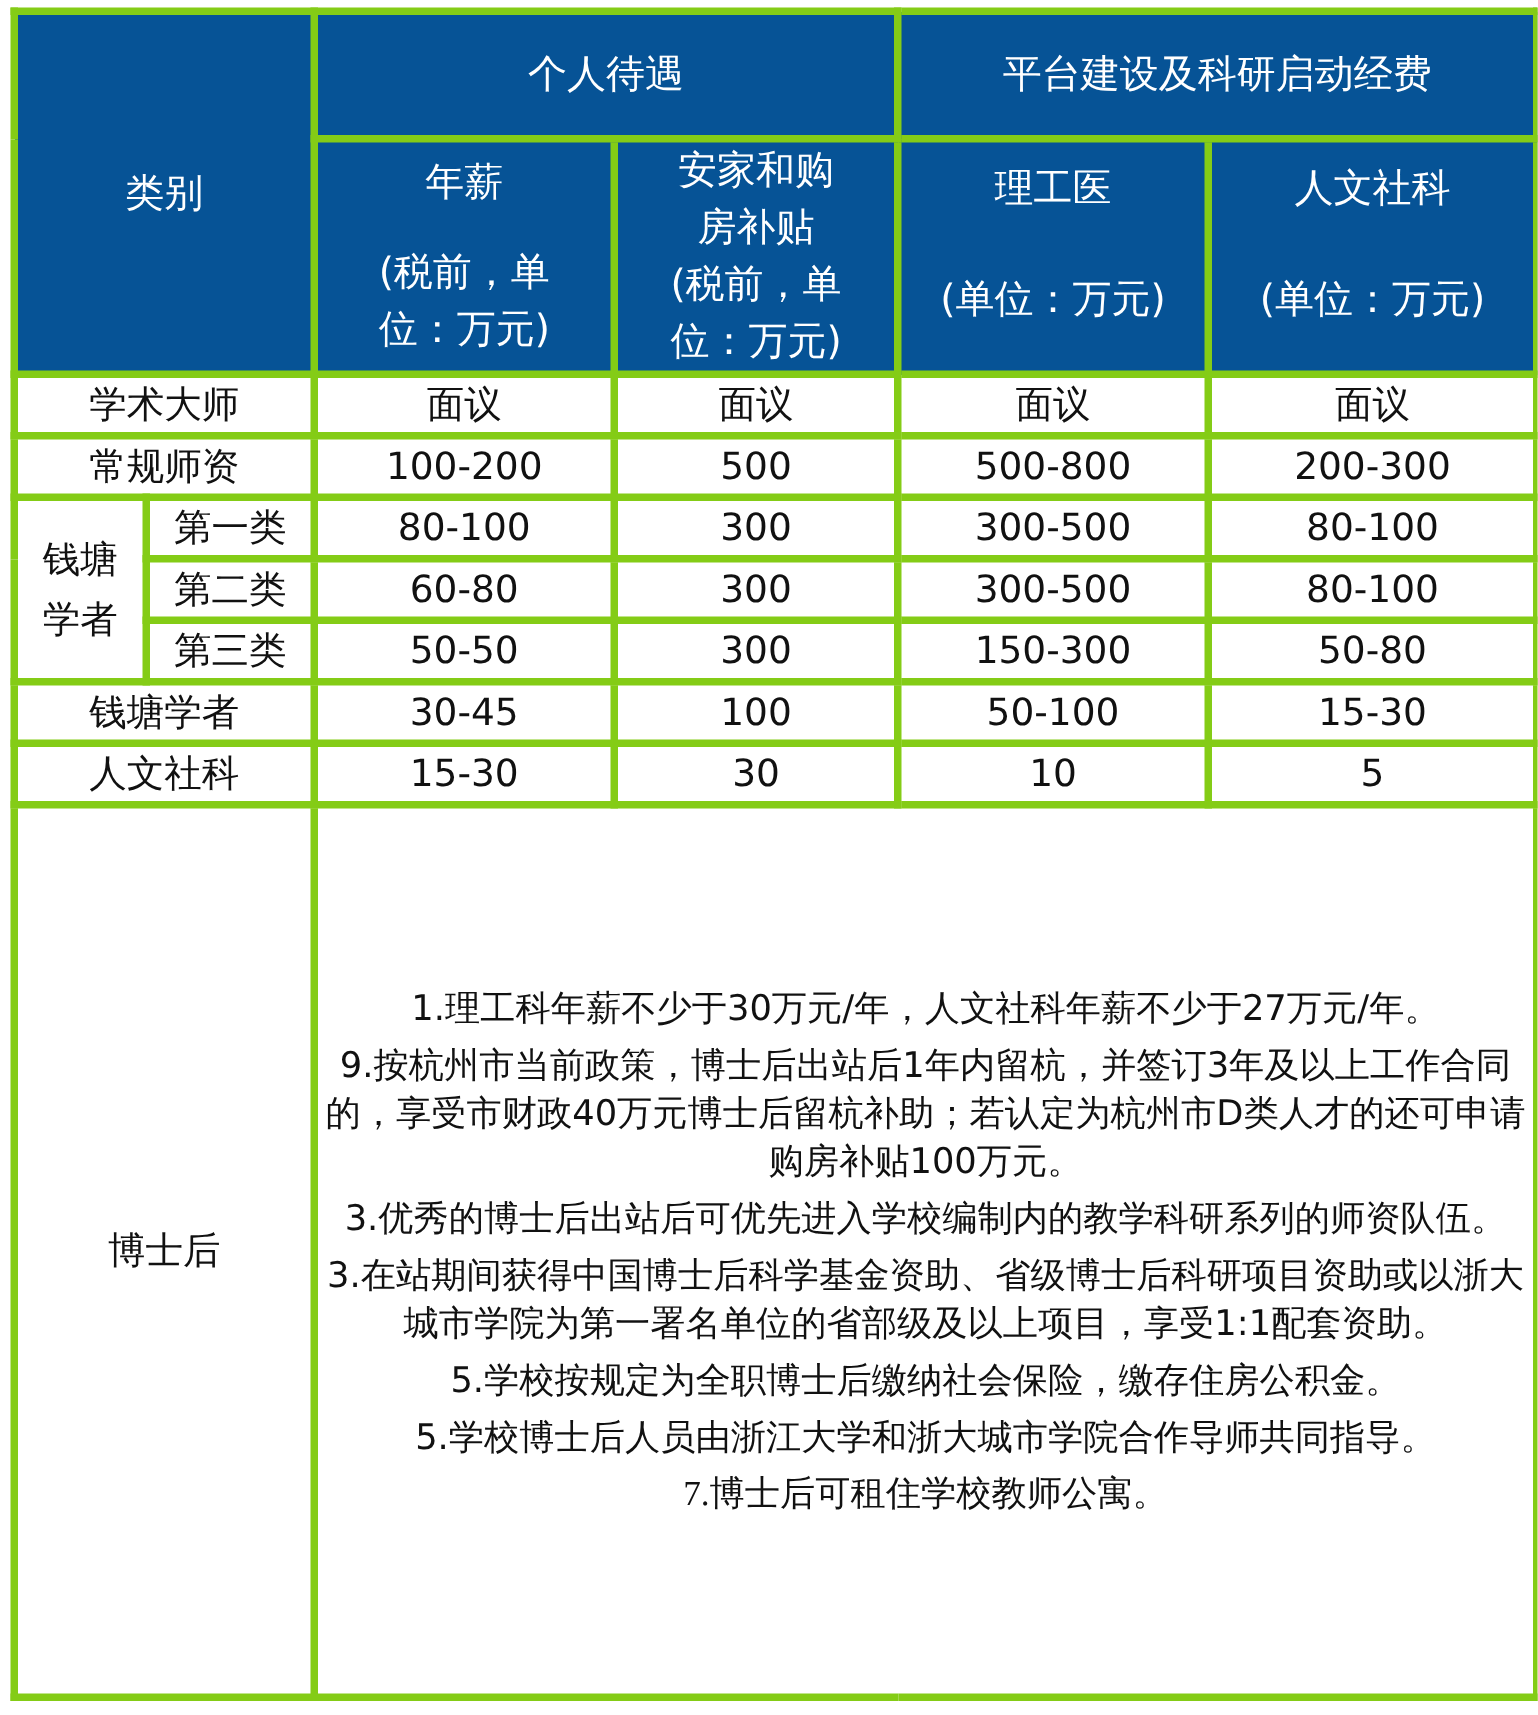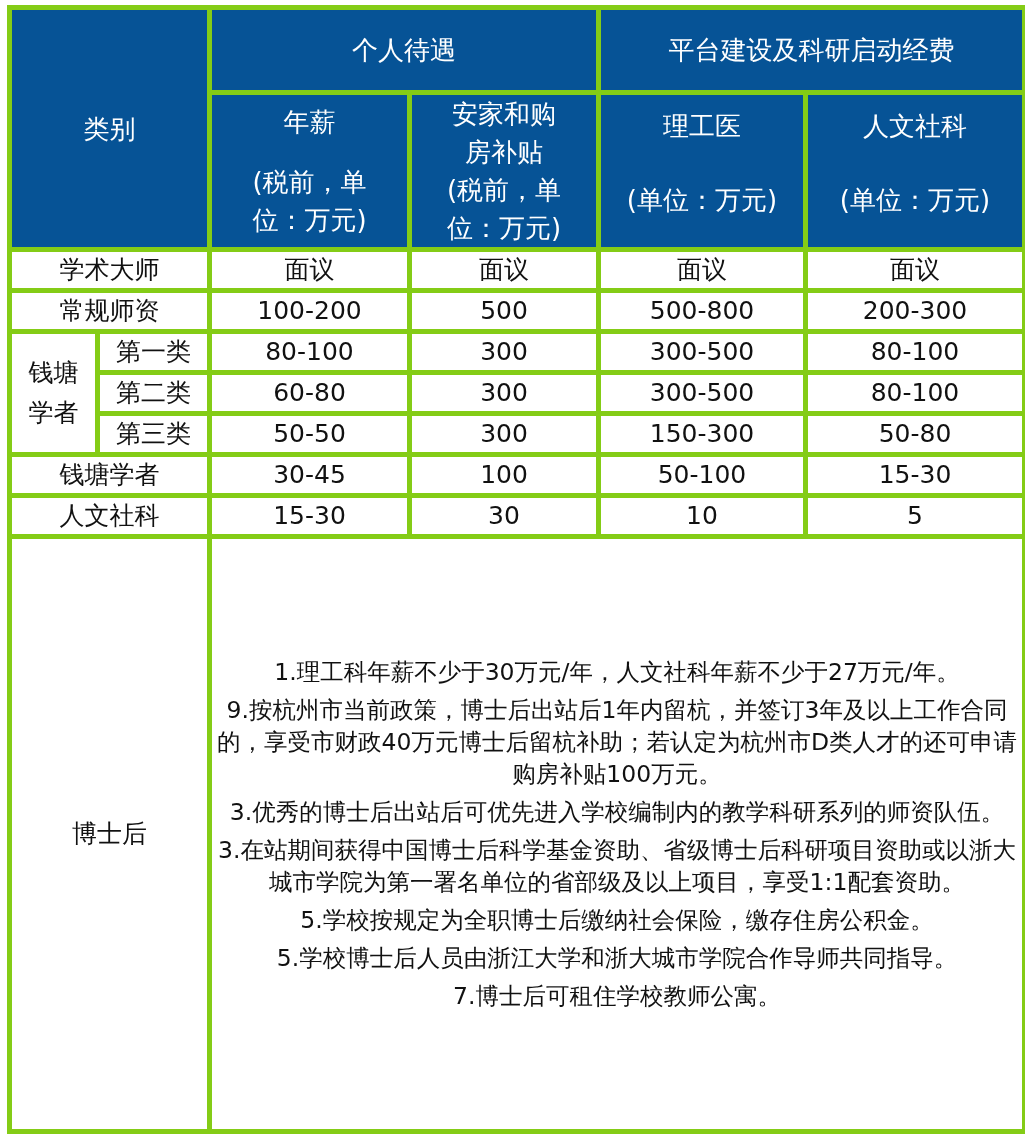--- a/index.html
+++ b/index.html
@@ -14,21 +14,21 @@
     font-weight: normal;
   }
   th.hd { background: #065396; color: #ffffff; font-size: 26px; line-height: 38px; }
   .hd .sub { display: block; margin-top: 22px; }
   .hd .sub.tight { margin-top: 0; }
   td.cell { font-size: 25px; height: 36px; line-height: 36px; }
   td.group { font-size: 25px; line-height: 36px; }
   td.notes { text-align: left; vertical-align: top; padding: 4px 10px 2px 6px;
              font-size: 23.5px; line-height: 32px; }
   .note { display: block; margin-bottom: 6px; }
-  .note:last-child { margin-bottom: 0; }
+  .note:last-child { margin-bottom: 0; font-family: Liberation Serif, serif; }
 </style>
 </head>
 <body>
 
 <table class="policy">
   <colgroup>
     <col style="width:88px">
       <col style="width:112px">
       <col style="width:200px">
     <col style="width:189px">

